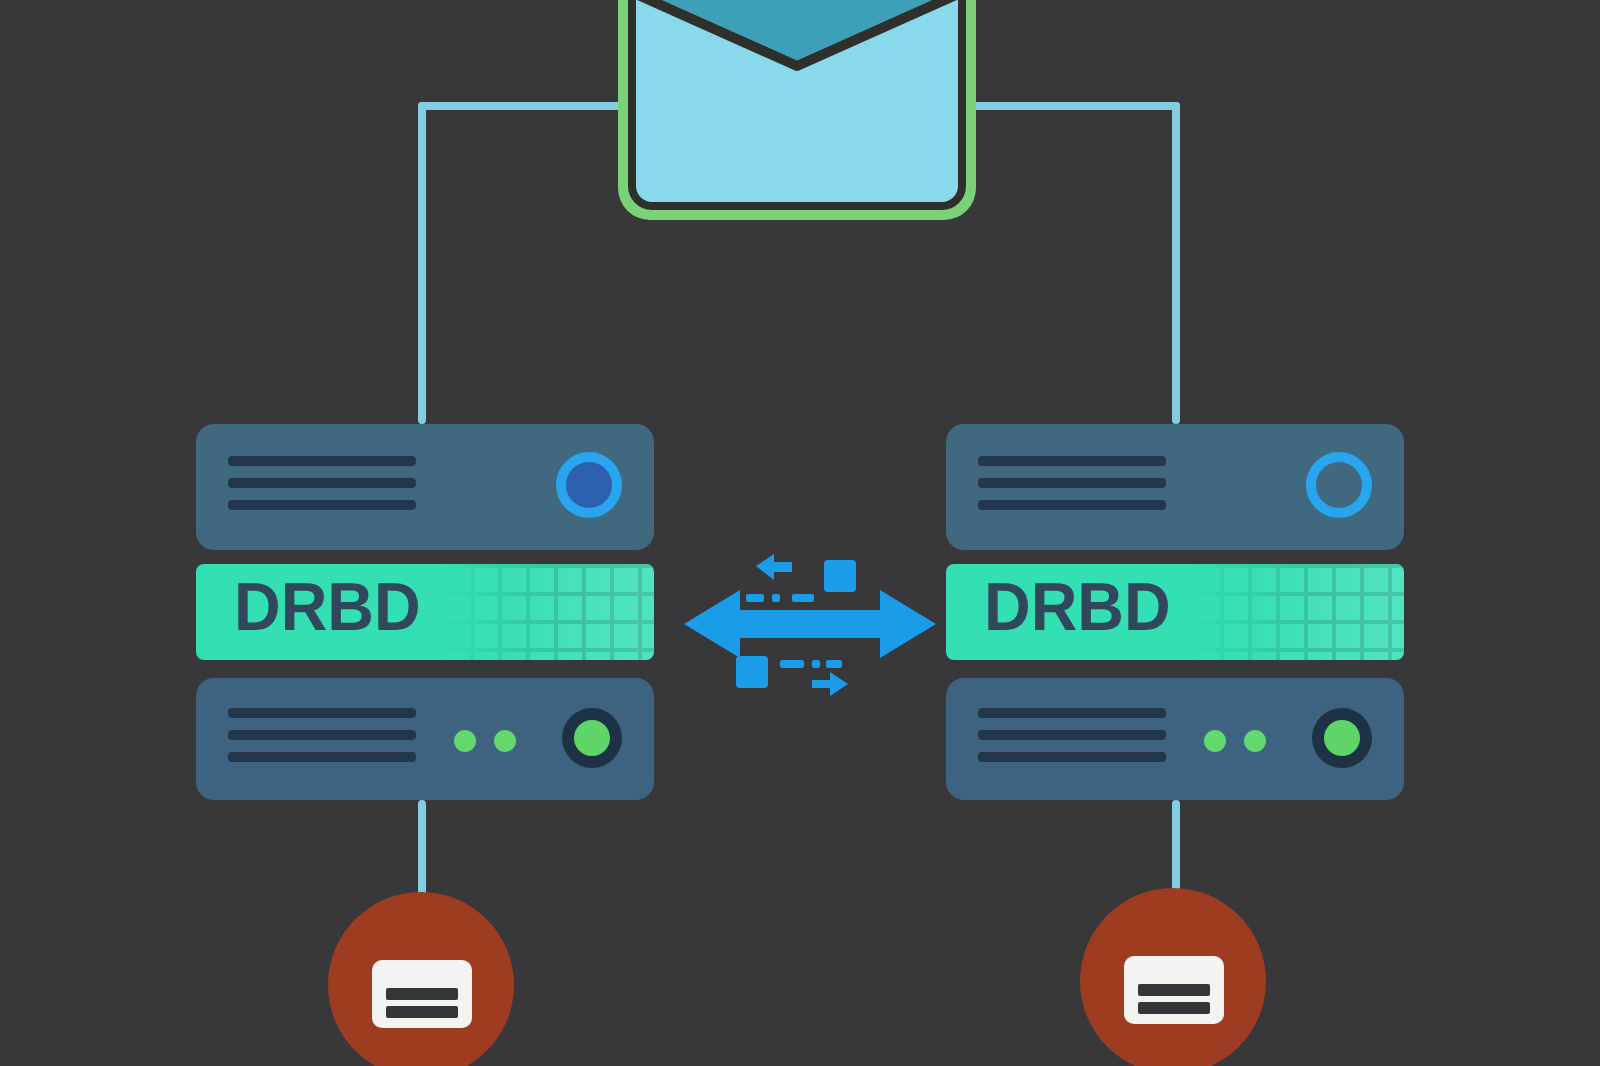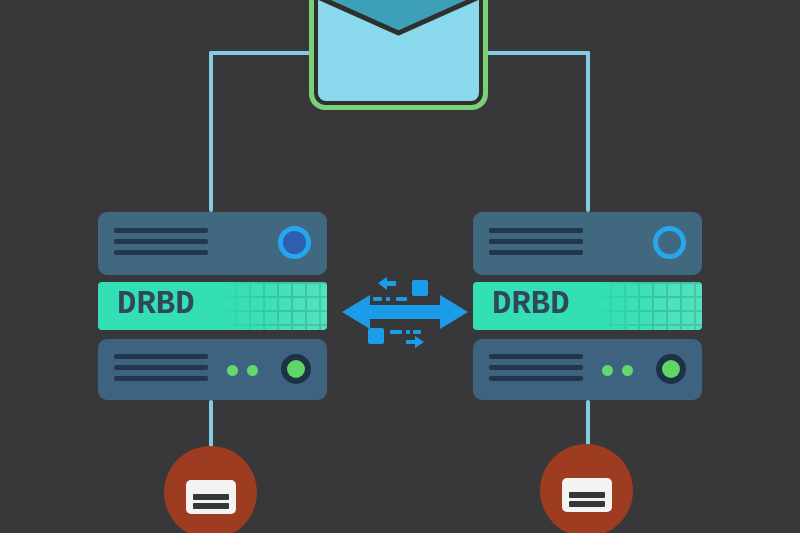--- a/index.html
+++ b/index.html
@@ -38,21 +38,21 @@
   .led.outline{background:transparent;}
   .dot{position:absolute;top:26px;width:11px;height:11px;border-radius:50%;
     background:var(--dot-green,#62d86d);}
   .dot.d1{left:129px;} .dot.d2{left:149px;}
   .power{position:absolute;right:16px;top:15px;width:30px;height:30px;border-radius:50%;
     background:var(--power-ring,#1e3245);display:flex;align-items:center;justify-content:center;}
   .power i{width:18px;height:18px;border-radius:50%;background:var(--power-green,#5fd568);}
 
   
   .band{position:relative;height:48px;margin-top:7px;border-radius:4px;
-    background:var(--band,#35dfb4);overflow:hidden;font-family:Liberation Mono, monospace;}
+    background:var(--band,#35dfb4);overflow:hidden;}
   .band-label{position:absolute;left:19px;top:50%;transform:translateY(-54%) scaleX(.95);
     transform-origin:left center;
     font-size:34px;font-weight:600;letter-spacing:0;color:var(--band-text,#31485c);}
   .grid{position:absolute;right:0;top:0;bottom:0;width:106px;
     background-image:
       linear-gradient(to right, rgba(255,255,255,0), rgba(255,255,255,0.14)),
       repeating-linear-gradient(to right, var(--grid-line,#29bd9b) 0 2px, transparent 2px 14px),
       repeating-linear-gradient(to bottom, var(--grid-line,#29bd9b) 0 2px, transparent 2px 14px);
     -webkit-mask-image:linear-gradient(to right, transparent, #000 60%);
     mask-image:linear-gradient(to right, transparent, #000 60%);

